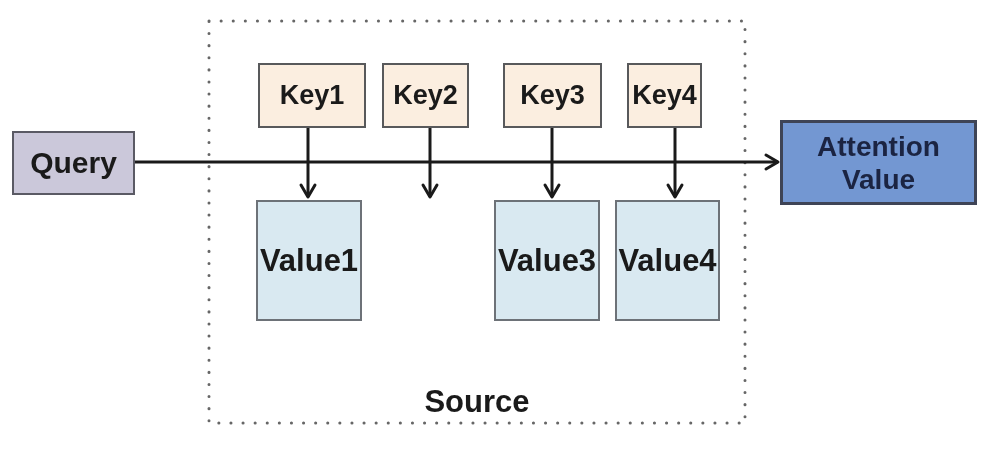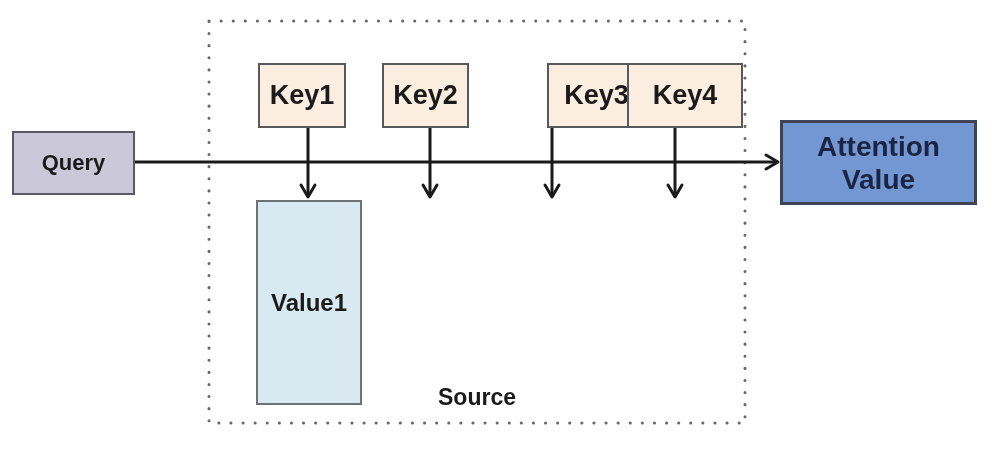--- a/index.html
+++ b/index.html
@@ -18,55 +18,55 @@
     display:flex;align-items:center;justify-content:center;
     box-sizing:border-box;
     font-weight:700;
     color:var(--text,#1a1a1a);
     text-align:center;
   }
   .query-box{
     left:12px;top:131px;width:123px;height:64px;
     background:var(--query-fill);
     border:2.5px solid var(--query-border);
-    font-size:22px;
+    font-size:30px;
   }
   .key-box{
     top:63px;height:65px;
     background:var(--key-fill);
     border:2.5px solid var(--key-border);
     font-size:27px;
   }
-  .key-1{left:258px;width:88px;text-align:right;}
+  .key-1{left:258px;width:108px;text-align:right;}
   .key-2{left:382px;width:87px;}
-  .key-3{left:503px;width:99px;margin-left:44px;}
-  .key-4{left:627px;width:116px;}
+  .key-3{left:503px;width:99px;}
+  .key-4{left:627px;width:75px;}
   .value-box{
-    top:200px;height:205px;
+    top:200px;height:121px;
     background:var(--value-fill);
     border:2.5px solid var(--value-border);
-    font-size:24px;
+    font-size:31px;
   }
   .value-1{left:256px;width:106px;}
   .value-2{left:374px;width:104px;}
   .value-3{left:494px;width:106px;}
   .value-4{left:615px;width:105px;}
   .attention-box{
     left:780px;top:120px;width:197px;height:85px;
     background:var(--attention-fill);
     border:3px solid var(--attention-border);
     color:var(--attention-text);
     font-size:28px;line-height:33px;
     padding:16px 18px;
   }
   .source-label{
     position:absolute;
     left:209px;top:384px;width:536px;
     text-align:center;
-    font-weight:700;font-size:23px;
+    font-weight:700;font-size:31px;
     color:var(--text,#1a1a1a);
   }
   .overlay{
     position:absolute;left:0;top:0;width:1000px;height:450px;
     pointer-events:none;
   }
 </style>
 </head>
 <body>
 
@@ -90,18 +90,20 @@
   </svg>
 
   <div class="box query-box">Query</div>
 
   <div class="box key-box key-1">Key1</div>
   <div class="box key-box key-2">Key2</div>
   <div class="box key-box key-3">Key3</div>
   <div class="box key-box key-4">Key4</div>
 
   <div class="box value-box value-1">Value1</div>
+  <div class="box value-box value-3">Value3</div>
+  <div class="box value-box value-4">Value4</div>
 
   <div class="box attention-box">Attention Value</div>
 
   <div class="source-label">Source</div>
 
 </div>
 
 </body></html>

